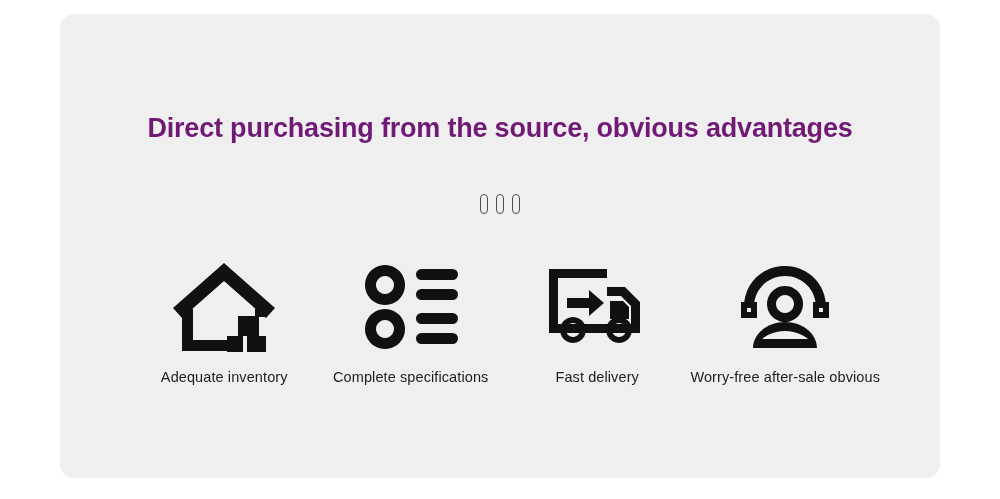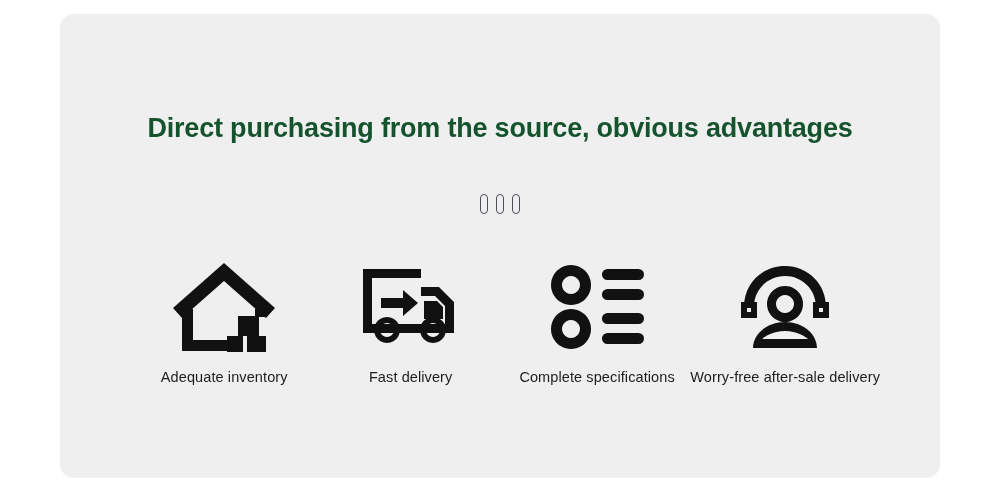--- a/index.html
+++ b/index.html
@@ -38,21 +38,21 @@
   
   .title {
     position: absolute;
     left: 0;
     right: 0;
     top: 99px;
     text-align: center;
     font-size: 27px;
     font-weight: bold;
     letter-spacing: -0.2px;
-    color: #14532d;
+    color: #701a75;
     white-space: nowrap;
   }
 
   
   .divider {
     position: absolute;
     left: 0;
     right: 0;
     top: 178px;
     height: 24px;
@@ -138,52 +138,52 @@
             <rect x="55" y="75" width="16" height="16"></rect>
 
             <rect x="75" y="75" width="19" height="16"></rect>
           </svg>
         </div>
         <div class="caption">Adequate inventory</div>
       </div>
 
       <div class="feature">
         <div class="icon-box">
-          <svg width="100" height="80" viewBox="0 0 100 80" aria-hidden="true">
-
-            <path d="M2 2 H60 V20 H78 L93 35 V66 H2 Z
-                     M11 11 V57 H84 V39 L74 29 H60 V11 Z" fill-rule="evenodd"></path>
-
-            <path d="M63 34 H76 L82 40 V52 H63 Z"></path>
-
-            <path d="M20 31 H42 V23 L57 36 L42 49 V41 H20 Z"></path>
-
-            <path d="M26 50 a13 13 0 1 0 0.01 0 Z M26 56 a7 7 0 1 1 -0.01 0 Z" fill-rule="evenodd"></path>
-
-            <path d="M72 50 a13 13 0 1 0 0.01 0 Z M72 56 a7 7 0 1 1 -0.01 0 Z" fill-rule="evenodd"></path>
-          </svg>
-        </div>
-        <div class="caption">Fast delivery</div>
-      </div>
-
-      <div class="feature">
-        <div class="icon-box">
           <svg width="96" height="88" viewBox="0 0 96 88" aria-hidden="true">
 
             <path d="M22 2 a20 20 0 1 0 0.01 0 Z M22 13 a9 9 0 1 1 -0.01 0 Z" fill-rule="evenodd"></path>
 
             <path d="M22 46 a20 20 0 1 0 0.01 0 Z M22 57 a9 9 0 1 1 -0.01 0 Z" fill-rule="evenodd"></path>
 
             <rect x="53" y="6" width="42" height="11" rx="5.5"></rect>
             <rect x="53" y="26" width="42" height="11" rx="5.5"></rect>
             <rect x="53" y="50" width="42" height="11" rx="5.5"></rect>
             <rect x="53" y="70" width="42" height="11" rx="5.5"></rect>
           </svg>
         </div>
         <div class="caption">Complete specifications</div>
+      </div>
+
+      <div class="feature">
+        <div class="icon-box">
+          <svg width="100" height="80" viewBox="0 0 100 80" aria-hidden="true">
+
+            <path d="M2 2 H60 V20 H78 L93 35 V66 H2 Z
+                     M11 11 V57 H84 V39 L74 29 H60 V11 Z" fill-rule="evenodd"></path>
+
+            <path d="M63 34 H76 L82 40 V52 H63 Z"></path>
+
+            <path d="M20 31 H42 V23 L57 36 L42 49 V41 H20 Z"></path>
+
+            <path d="M26 50 a13 13 0 1 0 0.01 0 Z M26 56 a7 7 0 1 1 -0.01 0 Z" fill-rule="evenodd"></path>
+
+            <path d="M72 50 a13 13 0 1 0 0.01 0 Z M72 56 a7 7 0 1 1 -0.01 0 Z" fill-rule="evenodd"></path>
+          </svg>
+        </div>
+        <div class="caption">Fast delivery</div>
       </div>
 
       <div class="feature">
         <div class="icon-box">
           <svg width="98" height="86" viewBox="0 0 98 86" aria-hidden="true">
 
             <path d="M49 2
                      C26 2 8 20 8 43
                      H18
                      C18 25.5 31.9 12 49 12
@@ -200,18 +200,18 @@
             <path d="M49 58
                      C31 58 17 70 17 84
                      H81
                      C81 70 67 58 49 58 Z
                      M49 67
                      C61 67 70 73 72 75
                      H26
                      C28 73 37 67 49 67 Z" fill-rule="evenodd"></path>
           </svg>
         </div>
-        <div class="caption">Worry-free after-sale delivery</div>
+        <div class="caption">Worry-free after-sale obvious</div>
       </div>
 
     </div>
   </div>
 </div>
 
 </body></html>

